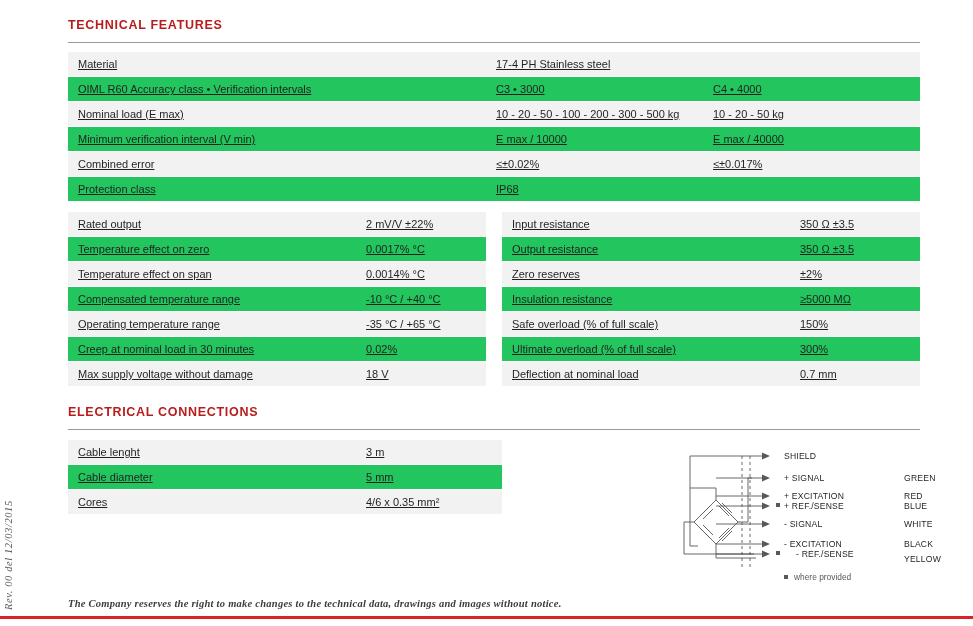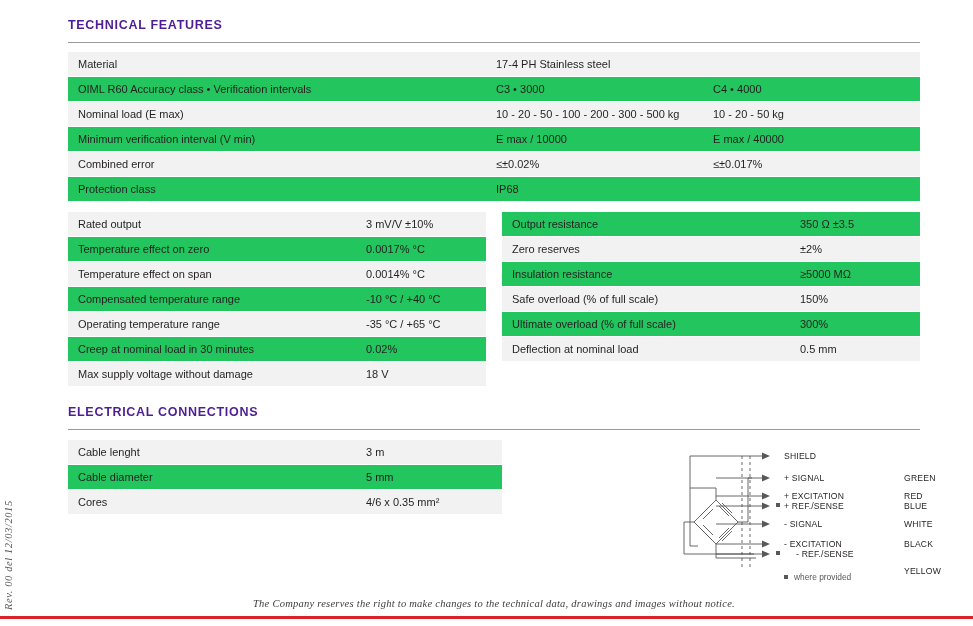--- a/index.html
+++ b/index.html
@@ -41,21 +41,21 @@
     left: 68px;
     top: 0;
     width: 852px;
   }
 
   h2.section-title {
     font-family: "Liberation Sans", sans-serif;
     font-size: 12.5px;
     font-weight: bold;
     letter-spacing: 0.7px;
-    color: #4c1d95;
+    color: #b91c1c;
     margin: 0;
     padding: 0;
   }
 
   .title-tech { position: absolute; left: 0; top: 18px; }
   .title-elec { position: absolute; left: 0; top: 405px; }
 
   .rule {
     position: absolute;
     left: 0;
@@ -65,20 +65,21 @@
   }
   .rule-tech { top: 42px; }
   .rule-elec { top: 429px; }
 
   
   table.spec {
     border-collapse: collapse;
     table-layout: fixed;
     font-size: 11px;
     color: #231f20;
+    text-decoration: underline;
   }
   table.spec td {
     height: 24px;
     padding: 0 10px;
     vertical-align: middle;
     border-bottom: 1px solid #ffffff;
     white-space: nowrap;
   }
   tr.shade td { background: #f2f2f2; }
   tr.plain td { background: #22c55e; }
@@ -162,24 +163,24 @@
     height: 4px;
     background: #58585a;
   }
 
   
   .disclaimer {
     position: absolute;
     left: 0;
     top: 598px;
     width: 852px;
-    text-align: center;
+    text-align: left;
     font-family: "Liberation Serif", serif;
     font-style: italic;
-    font-weight: normal;
+    font-weight: bold;
     font-size: 10.5px;
     letter-spacing: 0.25px;
     color: #3c3c3c;
   }
 
   
   .bar-red {
     position: absolute;
     left: 0;
     bottom: 7px;
@@ -247,21 +248,21 @@
     </table>
 
     <table class="spec tbl-left">
       <colgroup>
           <col class="c1">
           <col class="c2">
         </colgroup>
       <tbody>
         <tr class="shade">
           <td class="l">Rated output</td>
-          <td class="l">3 mV/V ±10%</td>
+          <td class="l">2 mV/V ±22%</td>
         </tr>
         <tr class="plain">
           <td class="l">Temperature effect on zero</td>
           <td class="l">0.0017% °C</td>
         </tr>
         <tr class="shade">
           <td class="l">Temperature effect on span</td>
           <td class="l">0.0014% °C</td>
         </tr>
         <tr class="plain">
@@ -282,20 +283,24 @@
         </tr>
       </tbody>
     </table>
 
     <table class="spec tbl-right">
       <colgroup>
           <col class="c1">
           <col class="c2">
         </colgroup>
       <tbody>
+        <tr class="shade">
+          <td class="l">Input resistance</td>
+          <td class="l">350 Ω ±3.5</td>
+        </tr>
         <tr class="plain">
           <td class="l">Output resistance</td>
           <td class="l">350 Ω ±3.5</td>
         </tr>
         <tr class="shade">
           <td class="l">Zero reserves</td>
           <td class="l">±2%</td>
         </tr>
         <tr class="plain">
           <td class="l">Insulation resistance</td>
@@ -304,21 +309,21 @@
         <tr class="shade">
           <td class="l">Safe overload (% of full scale)</td>
           <td class="l">150%</td>
         </tr>
         <tr class="plain">
           <td class="l">Ultimate overload (% of full scale)</td>
           <td class="l">300%</td>
         </tr>
         <tr class="shade">
           <td class="l">Deflection at nominal load</td>
-          <td class="l">0.5 mm</td>
+          <td class="l">0.7 mm</td>
         </tr>
       </tbody>
     </table>
 
     <h2 class="section-title title-elec">ELECTRICAL CONNECTIONS</h2>
     <div class="rule rule-elec"></div>
 
     <table class="spec tbl-elec">
       <colgroup>
           <col class="c1">
@@ -399,21 +404,21 @@
         <div class="wl" style="left:228px; top:65px;">BLUE</div>
 
         <div class="wl" style="left:108px; top:83px;">- SIGNAL</div>
         <div class="wl" style="left:228px; top:83px;">WHITE</div>
 
         <div class="wl" style="left:108px; top:103px;">- EXCITATION</div>
         <div class="wl" style="left:228px; top:103px;">BLACK</div>
 
         <div class="sq" style="left:100px; top:115px;"></div>
         <div class="wl" style="left:120px; top:113px;">- REF./SENSE</div>
-        <div class="wl" style="left:228px; top:130px;">YELLOW</div>
+        <div class="wl" style="left:228px; top:118px;">YELLOW</div>
 
         <div class="sq" style="left:108px; top:139px;"></div>
         <div class="wl-note" style="left:118px; top:136px;">where provided</div>
       </div>
     </div>
 
     <div class="disclaimer">The Company reserves the right to make changes to the technical data, drawings and images without notice.</div>
 
   </div>
 

